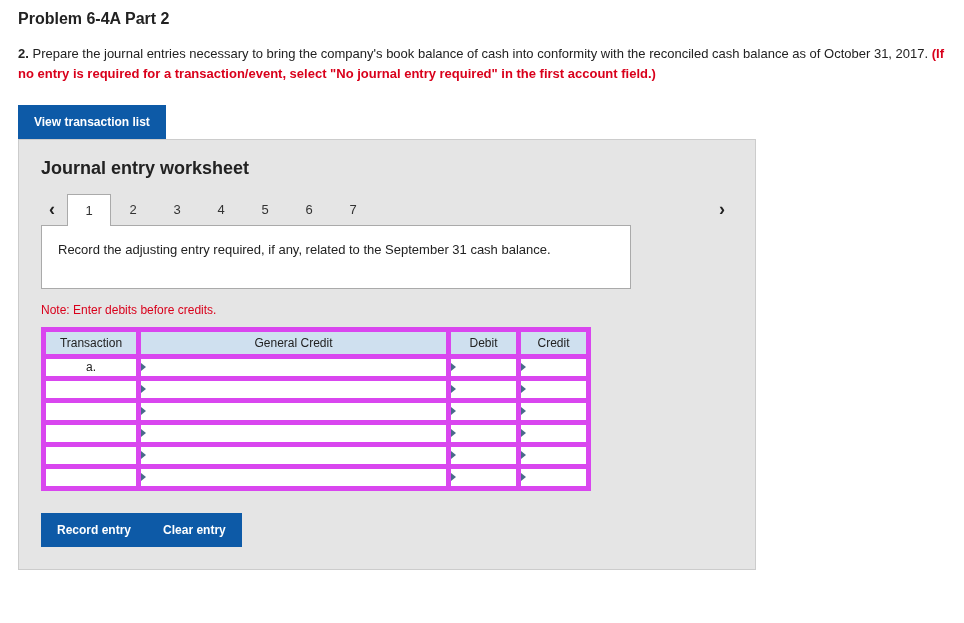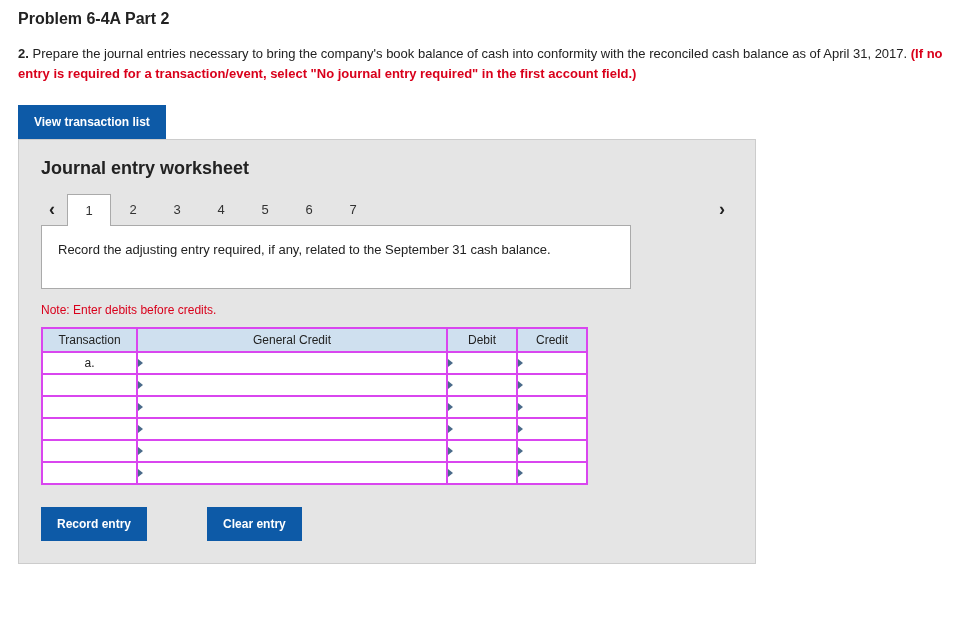--- a/index.html
+++ b/index.html
@@ -12,43 +12,43 @@
   .worksheet-box { border: 1px solid #ccc; background: #e5e5e5; margin-top: 0; padding: 18px 22px 22px 22px; width: 738px; }
   .ws-title { font-size: 18px; font-weight: bold; margin-bottom: 14px; }
   .tabs-row { display: flex; align-items: center; margin-bottom: 0; }
   .chev { font-size: 18px; font-weight: bold; padding: 0 8px; cursor: pointer; user-select: none; }
   .tabs { display: flex; align-items: flex-end; flex: 1; margin-left: 4px; }
   .tab { width: 44px; text-align: center; padding: 8px 0; font-size: 13px; cursor: pointer; color: #333; }
   .tab.active { background: #fff; border: 1px solid #aaa; border-bottom: none; position: relative; top: 1px; }
   .prompt-box { background: #fff; border: 1px solid #aaa; padding: 14px 16px 28px 16px; font-size: 13px; line-height: 1.5; width: 590px; }
   .note-red { color: #d9001b; font-size: 12px; margin: 14px 0 10px 0; }
   .grid { border-collapse: collapse; }
-  .grid th, .grid td { border: 2px solid #d946ef; font-size: 12px; height: 22px; }
+  .grid th, .grid td { border: 5px solid #d946ef; font-size: 12px; height: 22px; }
   .grid th { background: #cfe0ef; font-weight: normal; text-align: center; padding: 4px 0; }
   .col-trx { width: 95px; }
   .col-gj  { width: 310px; }
   .col-deb { width: 70px; }
   .col-cre { width: 70px; }
   .grid td { background: #fff; }
   .grid td.trx { text-align: center; }
   
   .tri::before { content: ""; position: absolute; left: 0; top: 50%; transform: translateY(-50%); border-left: 5px solid #4a6b8a; border-top: 4px solid transparent; border-bottom: 4px solid transparent; }
   .grid td { position: relative; }
-  .btn-row { display: flex; gap: 60px; margin-top: 22px; }
+  .btn-row { display: flex; margin-top: 22px; }
   .btn-row .spacer { flex: 1; }
 </style>
 </head>
 <body>
 
 
 
 <div class="title">Problem 6-4A Part 2</div>
 
 <div class="instruction">
-  <span class="num">2.</span><span> Prepare the journal entries necessary to bring the company's book balance of cash into conformity with the reconciled cash balance as of April 31, 2017. </span><span class="red">(If no entry is required for a transaction/event, select "No journal entry required" in the first account field.)</span>
+  <span class="num">2.</span><span> Prepare the journal entries necessary to bring the company's book balance of cash into conformity with the reconciled cash balance as of October 31, 2017. </span><span class="red">(If no entry is required for a transaction/event, select "No journal entry required" in the first account field.)</span>
 </div>
 
 <button class="btn">View transaction list</button>
 
 <div class="worksheet-box">
 
   <div class="ws-title">Journal entry worksheet</div>
 
   <div class="tabs-row">
     <span class="chev">‹</span>

